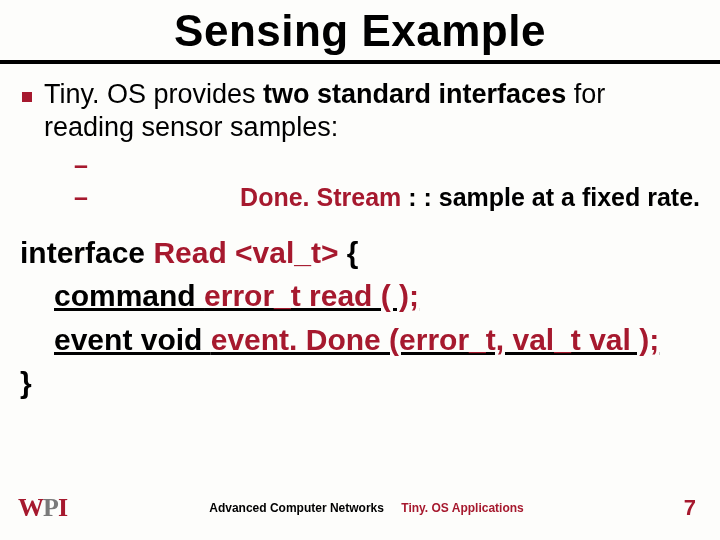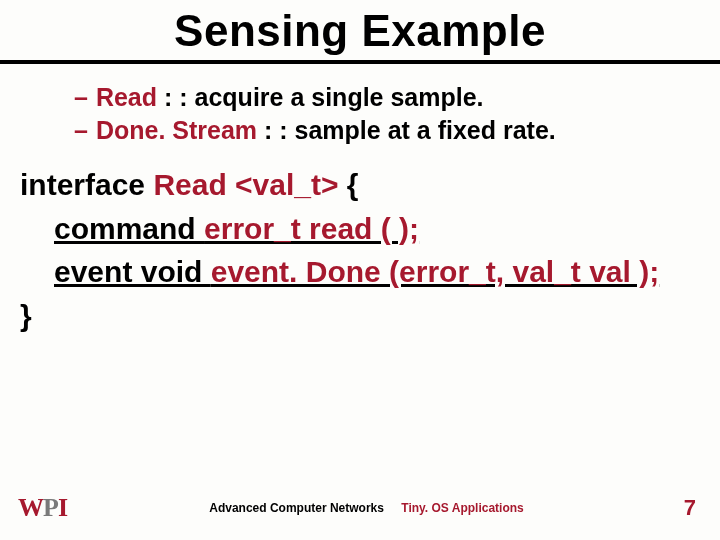--- a/index.html
+++ b/index.html
@@ -1,15 +1,15 @@
 <!DOCTYPE html>
 <html><head>
 <meta charset="utf-8">
 <style>
-  * { margin: 0; padding: 0; box-sizing: border-box; }
+  * { margin: 0; padding: 0; box-sizing: border-box; justify-content: space-between; }
   body {
     width: 720px;
     height: 540px;
     background: #fdfdfb;
     font-family: "Comic Sans MS", "Comic Sans", cursive, sans-serif;
     position: relative;
     overflow: hidden;
   }
   .slide {
     width: 100%;
@@ -115,27 +115,30 @@
 
 <div class="slide">
 
   <div class="title-block">
     <div class="title">Sensing Example</div>
     <div class="title-rule"></div>
   </div>
 
   <div class="content">
 
+    <div class="bullet-row">
+      <div class="bullet-sq"></div>
+      <div class="bullet-text">
+        <span>Tiny. OS provides </span><span class="bold">two standard interfaces</span><span> for reading sensor samples:</span>
+      </div>
+    </div>
 
     <div class="sub-list">
       <div class="sub-item">
         <span class="dash">–</span>
-        <div>
-          <span class="red bold">Read</span><span class="bold"> : : acquire a single sample.</span>
-        </div>
       </div>
       <div class="sub-item">
         <span class="dash">–</span>
         <div>
           <span class="red bold">Done. Stream</span><span class="bold"> : : sample at a fixed rate.</span>
         </div>
       </div>
     </div>
 
     <div class="code-block bold">

